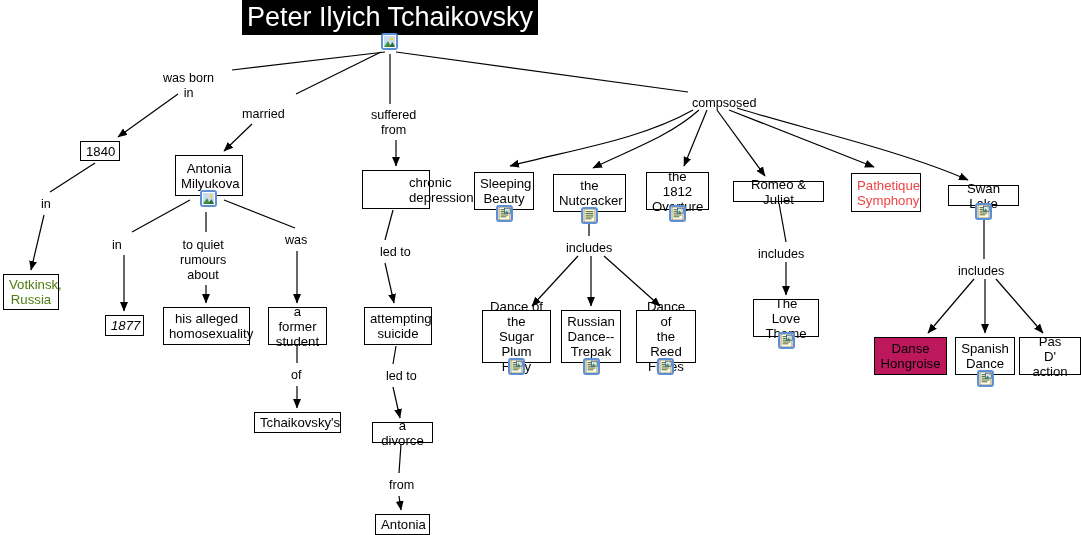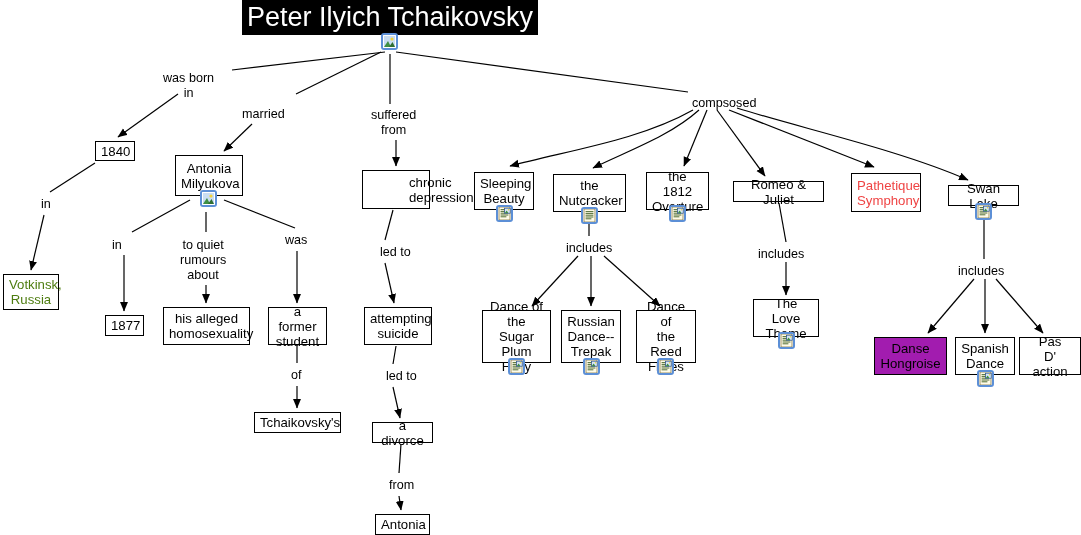--- a/index.html
+++ b/index.html
@@ -163,30 +163,30 @@
       <div class="edge-label" style="left: 291px; top: 368px;">of</div>
       <div class="edge-label" style="left: 380px; top: 245px;">led to</div>
       <div class="edge-label" style="left: 386px; top: 369px;">led to</div>
       <div class="edge-label" style="left: 389px; top: 478px;">from</div>
       <div class="edge-label" style="left: 566px; top: 241px;">includes</div>
       <div class="edge-label" style="left: 758px; top: 247px;">includes</div>
       <div class="edge-label" style="left: 958px; top: 264px;">includes</div>
     </div>
 
   <div id="node-layer">
-      <div class="node" style="left: 80px; top: 141px; width: 40px; height: 20px; border-color: rgb(0, 0, 0); background: rgb(255, 255, 255); color: rgb(0, 0, 0); margin-left: 15px;">
+      <div class="node" style="left: 80px; top: 141px; width: 40px; height: 20px; border-color: rgb(0, 0, 0); background: rgb(255, 255, 255); color: rgb(0, 0, 0);">
         <span>1840</span>
       </div>
       <div class="node" style="left: 175px; top: 155px; width: 68px; height: 41px; border-color: rgb(0, 0, 0); background: rgb(255, 255, 255); color: rgb(0, 0, 0);">
         <span>Antonia<br>Milyukova</span>
       </div>
       <div class="node" style="left: 3px; top: 274px; width: 56px; height: 36px; border-color: rgb(0, 0, 0); background: rgb(255, 255, 255); color: #4d7c0f;">
         <span>Votkinsk,<br>Russia</span>
       </div>
-      <div class="node" style="left: 105px; top: 315px; width: 39px; height: 21px; border-color: rgb(0, 0, 0); background: rgb(255, 255, 255); color: rgb(0, 0, 0);">
+      <div class="node" style="left: 105px; top: 315px; width: 39px; height: 21px; border-color: rgb(0, 0, 0); background: rgb(255, 255, 255); color: rgb(0, 0, 0); font-style: italic;">
         <span>1877</span>
       </div>
       <div class="node" style="left: 163px; top: 307px; width: 87px; height: 38px; border-color: rgb(0, 0, 0); background: rgb(255, 255, 255); color: rgb(0, 0, 0);">
         <span>his alleged<br>homosexuality</span>
       </div>
       <div class="node" style="left: 268px; top: 307px; width: 59px; height: 38px; border-color: rgb(0, 0, 0); background: rgb(255, 255, 255); color: rgb(0, 0, 0);">
         <span>a former<br>student</span>
       </div>
       <div class="node" style="left: 254px; top: 412px; width: 87px; height: 21px; border-color: rgb(0, 0, 0); background: rgb(255, 255, 255); color: rgb(0, 0, 0);">
         <span>Tchaikovsky's</span>
@@ -226,21 +226,21 @@
       </div>
       <div class="node" style="left: 561px; top: 310px; width: 60px; height: 53px; border-color: rgb(0, 0, 0); background: rgb(255, 255, 255); color: rgb(0, 0, 0);">
         <span>Russian<br>Dance--<br>Trepak</span>
       </div>
       <div class="node" style="left: 636px; top: 310px; width: 60px; height: 53px; border-color: rgb(0, 0, 0); background: rgb(255, 255, 255); color: rgb(0, 0, 0);">
         <span>Dance of<br>the Reed<br>Flutes</span>
       </div>
       <div class="node" style="left: 753px; top: 299px; width: 66px; height: 38px; border-color: rgb(0, 0, 0); background: rgb(255, 255, 255); color: rgb(0, 0, 0);">
         <span>The Love<br>Theme</span>
       </div>
-      <div class="node" style="left: 874px; top: 337px; width: 73px; height: 38px; border-color: rgb(0, 0, 0); background: #a21caf; color: rgb(0, 0, 0);">
+      <div class="node" style="left: 874px; top: 337px; width: 73px; height: 38px; border-color: rgb(0, 0, 0); background: #be185d; color: rgb(0, 0, 0);">
         <span>Danse<br>Hongroise</span>
       </div>
       <div class="node" style="left: 955px; top: 337px; width: 60px; height: 38px; border-color: rgb(0, 0, 0); background: rgb(255, 255, 255); color: rgb(0, 0, 0);">
         <span>Spanish<br>Dance</span>
       </div>
       <div class="node" style="left: 1019px; top: 337px; width: 62px; height: 38px; border-color: rgb(0, 0, 0); background: rgb(255, 255, 255); color: rgb(0, 0, 0);">
         <span>Pas<br>D' action</span>
       </div>
     </div>
 

